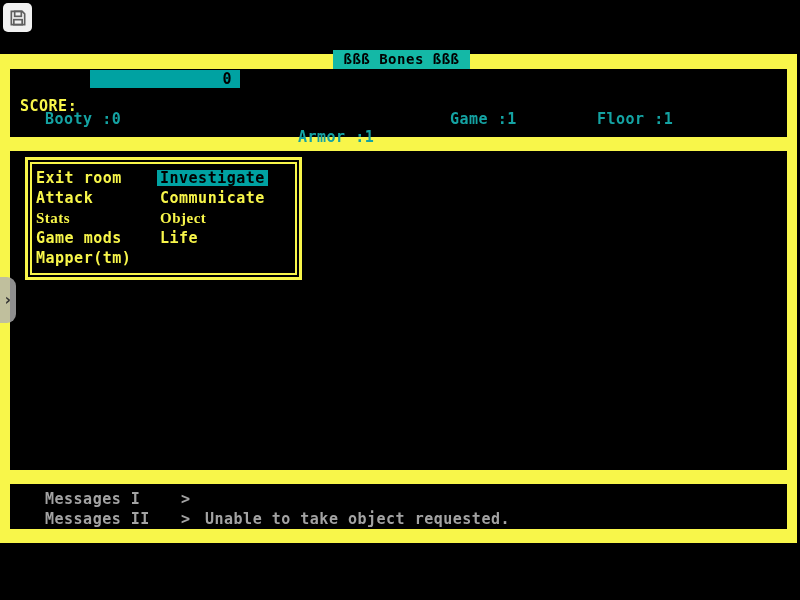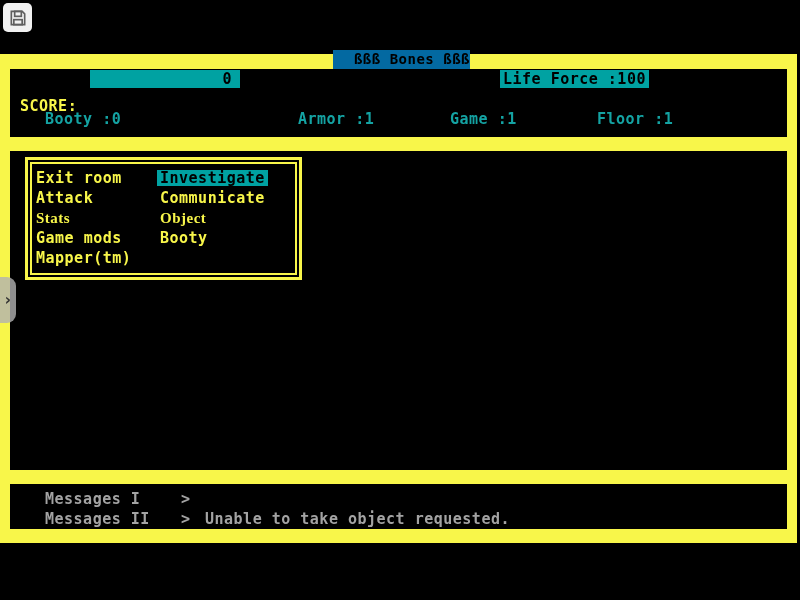--- a/index.html
+++ b/index.html
@@ -11,21 +11,21 @@
   
   .frame{position:absolute;left:0;top:54px;width:797px;height:489px;background:#f8f64a;}
   .panel{position:absolute;background:#000;}
   #panel-header{left:10px;top:69px;width:777px;height:68px;}
   #panel-main{left:10px;top:151px;width:777px;height:319px;}
   #panel-messages{left:10px;top:484px;width:777px;height:45px;}
 
   
   .title-strip{
     position:absolute;left:333px;top:50px;width:137px;height:19px;
-    background:#0369a1;color:#000;text-align:right;line-height:19px;font-size:14px;
+    background:#14b8a6;color:#000;text-align:center;line-height:19px;font-size:14px;
   }
 
   
   .save-btn{
     position:absolute;left:3px;top:3px;width:29px;height:29px;background:#f1f1f1;
     border-radius:5px;display:flex;align-items:center;justify-content:center;cursor:pointer;
   }
 
   .yellow-text{color:#f8f64a;margin-top:26px;}
 
@@ -33,21 +33,21 @@
   .score-label{position:absolute;left:20px;top:72px;}
   .score-bar{
     position:absolute;left:90px;top:70px;width:150px;height:18px;background:#00a2a2;
     color:#000;text-align:right;padding-right:8px;line-height:18px;box-sizing:border-box;
   }
   .life-force{
     position:absolute;left:500px;top:70px;height:18px;background:#00a2a2;color:#000;
     line-height:18px;padding:0 3px;
   }
   .stat{position:absolute;top:111px;color:#14a3a3;}
-  #stat-0{left:45px;} #stat-1{left:298px;} #stat-2{left:450px;} #stat-3{left:597px;text-align:center;}
+  #stat-0{left:45px;} #stat-1{left:298px;margin-top:18px;} #stat-2{left:450px;} #stat-3{left:597px;text-align:center;}
 
   
   .menu-box{
     position:absolute;left:25px;top:157px;width:277px;height:123px;
     border:3px solid #f8f64a;box-sizing:border-box;padding:2px;
   }
   .menu-box-inner{width:100%;height:100%;border:2px solid #f8f64a;box-sizing:border-box;}
   .menu-item{position:absolute;color:#f8f64a;cursor:pointer;}
   .mc1{left:36px;} .mc2{left:160px;}
   .mr0{top:170px;}.mr1{top:190px;}.mr2{top:210px;font-family:Liberation Serif, serif;}.mr3{top:230px;}.mr4{top:250px;}
@@ -87,40 +87,37 @@
   </div>
 
   <div class="title-strip">
     <span>ßßß Bones ßßß</span>
   </div>
 
   <span class="score-label yellow-text">SCORE:</span>
   <div class="score-bar">
     <span>0</span>
   </div>
-  <div class="life-force">
-    <span>Life Force :100</span>
-  </div>
   <span class="stat" id="stat-0">Booty :0</span>
   <span class="stat" id="stat-1">Armor :1</span>
   <span class="stat" id="stat-2">Game :1</span>
   <span class="stat" id="stat-3">Floor :1</span>
 
   <div class="menu-box">
     <div class="menu-box-inner"></div>
   </div>
   <span class="menu-item mc1 mr0">Exit room</span>
   <span class="menu-item mc1 mr1">Attack</span>
   <span class="menu-item mc1 mr2">Stats</span>
   <span class="menu-item mc1 mr3">Game mods</span>
   <span class="menu-item mc1 mr4">Mapper(tm)</span>
   <span class="menu-item mc2 mr0 selected">Investigate</span>
   <span class="menu-item mc2 mr1">Communicate</span>
   <span class="menu-item mc2 mr2">Object</span>
-  <span class="menu-item mc2 mr3">Booty</span>
+  <span class="menu-item mc2 mr3">Life</span>
 
   <div class="handle">
     <span>›</span>
   </div>
 
   <span class="msg msg-label row1">Messages I</span>
   <span class="msg msg-prompt row1">&gt;</span>
   <span class="msg msg-text row1"></span>
   <span class="msg msg-label row2">Messages II</span>
   <span class="msg msg-prompt row2">&gt;</span>

